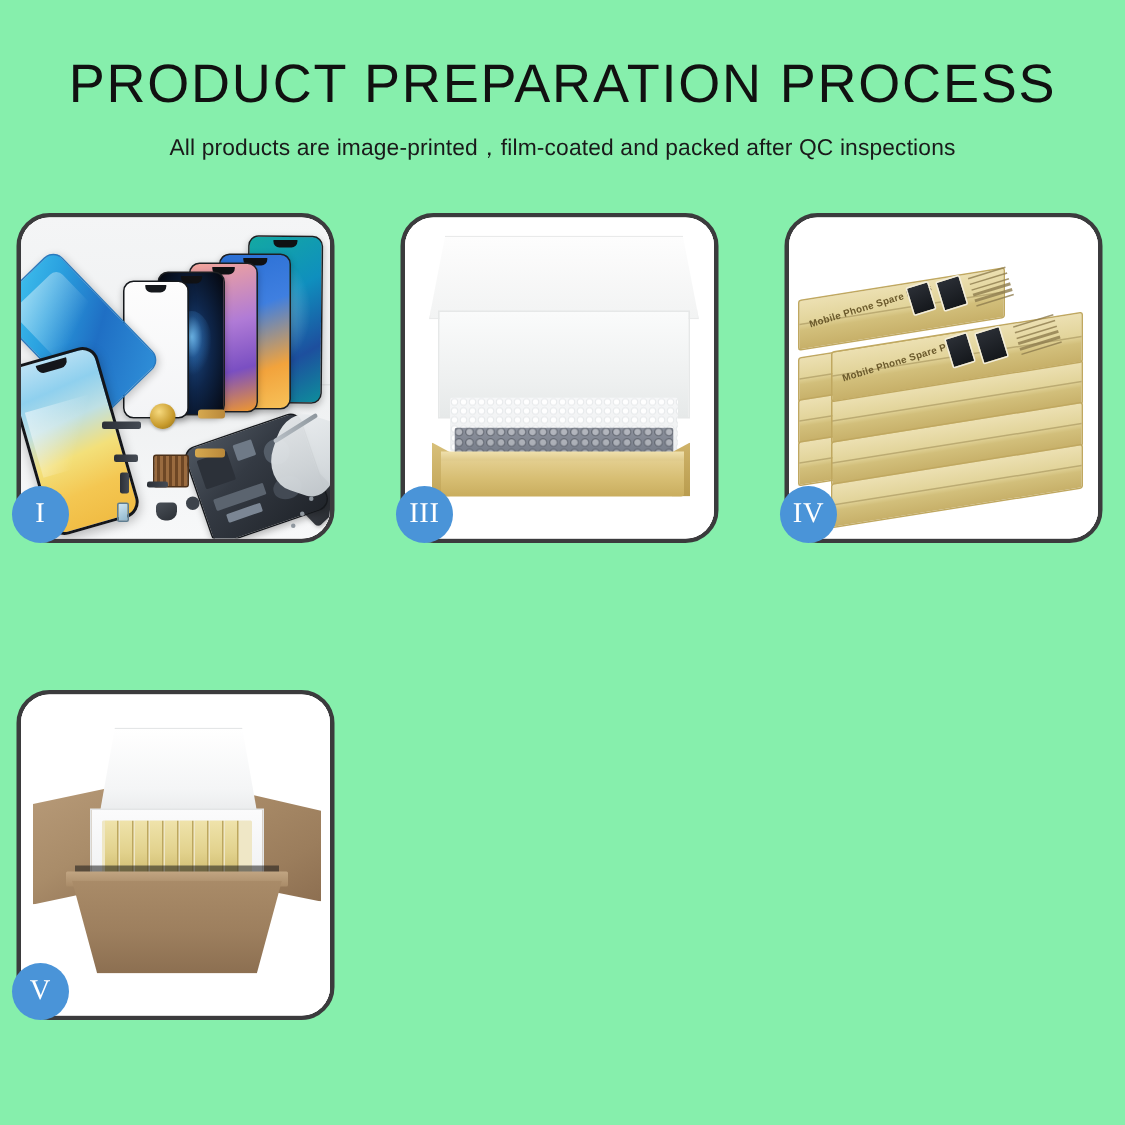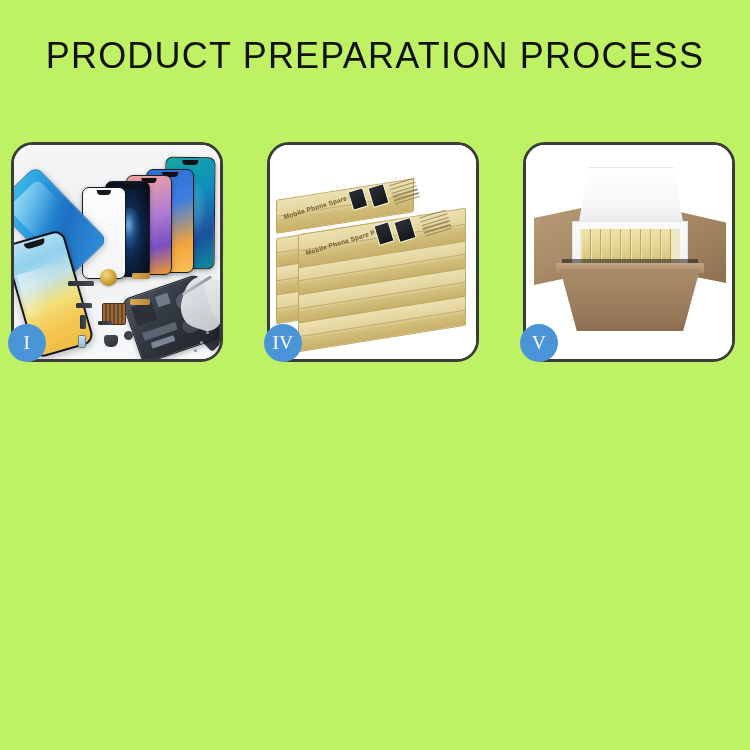--- a/index.html
+++ b/index.html
@@ -9,21 +9,21 @@
     height: 750px;
     background: #ffffff;
     font-family: "Liberation Sans", sans-serif;
     overflow: hidden;
   }
 
   .page {
     position: relative;
     width: 750px;
     height: 750px;
-    background: #bef264;
+    background: #86efac;
     padding-left: 36px;
   }
 
   
   .header {
     position: absolute;
     top: 36px;
     left: 0;
     width: 750px;
     text-align: center;
@@ -659,20 +659,21 @@
     clip-path: polygon(18% 0, 100% 12%, 82% 100%, 0 82%);
   }
 </style>
 </head>
 <body>
 
 <div class="page">
 
   <div class="header">
     <div class="title">PRODUCT PREPARATION PROCESS</div>
+    <div class="subtitle">All products are image-printed，film-coated and packed after QC inspections</div>
   </div>
 
   <div class="grid">
 
     <div class="panel">
       <div class="panel-inner">
         <div class="stage">
           <div class="p1-bg"></div>
           <div class="p1-seam"></div>
 
@@ -723,20 +724,36 @@
           <div class="part bar" style="left:84px; top:176px; width:14px; height:4px;"></div>
           <div class="part screw" style="left:186px; top:196px;"></div>
           <div class="part screw" style="left:192px; top:186px;"></div>
           <div class="part screw" style="left:180px; top:204px;"></div>
         </div>
       </div>
       <div class="badge">I</div>
     </div>
 
 
+    <div class="panel">
+      <div class="panel-inner">
+        <div class="stage">
+          <div class="p3-bg"></div>
+          <div class="lid-back"></div>
+          <div class="lid-front"></div>
+          <div class="foam"></div>
+          <div class="tray-left"></div>
+          <div class="tray-right"></div>
+          <div class="grayfoam"></div>
+          <div class="tray-rim"></div>
+          <div class="tray-front"></div>
+        </div>
+      </div>
+      <div class="badge">III</div>
+    </div>
 
     <div class="panel">
       <div class="panel-inner">
         <div class="stage">
           <div class="p4-bg"></div>
           <div class="stack">
 
             <div class="slab" style="left:0px;  top:70px;  width:118px;"></div>
             <div class="slab" style="left:0px;  top:98px;  width:118px;"></div>
             <div class="slab" style="left:0px;  top:126px; width:118px;"></div>

